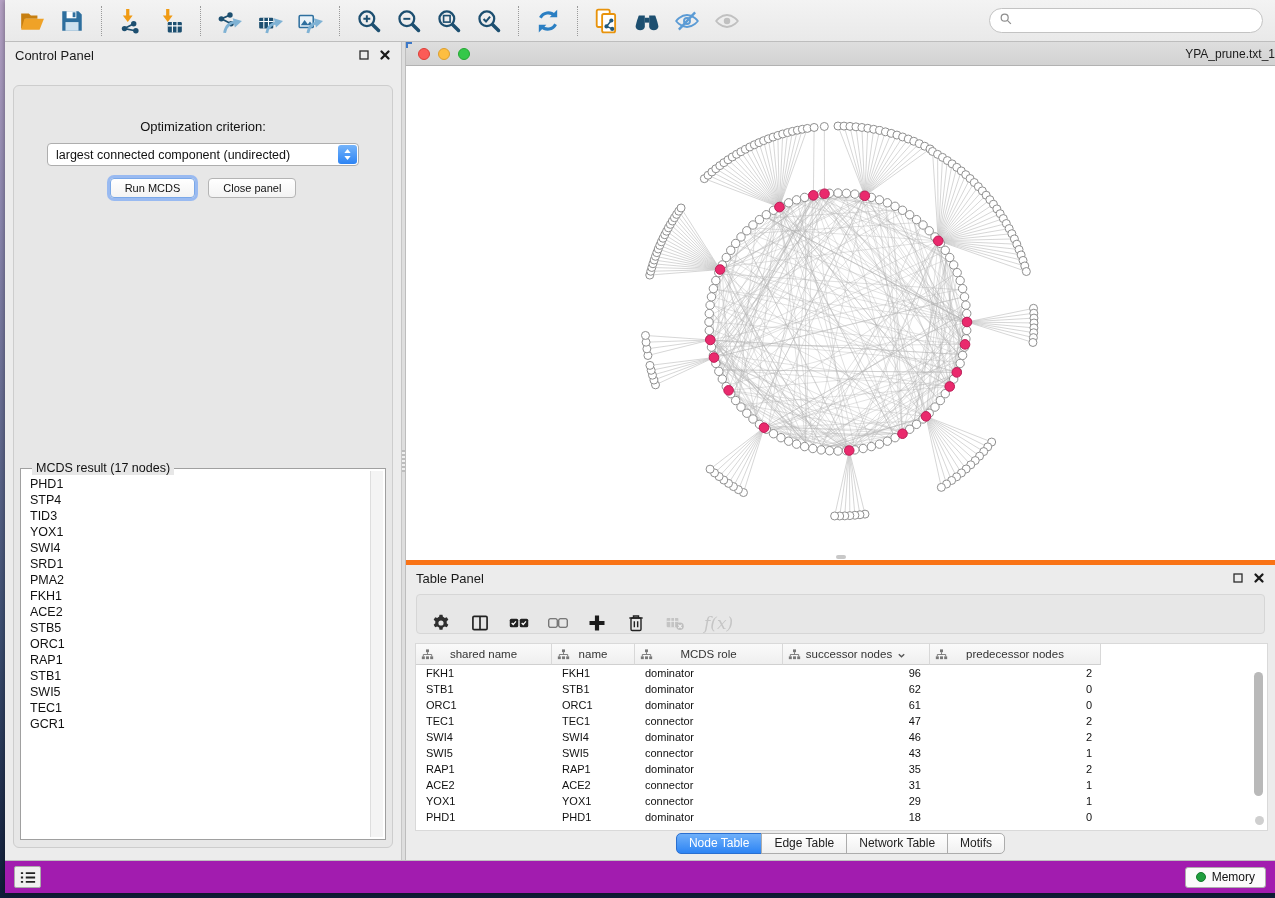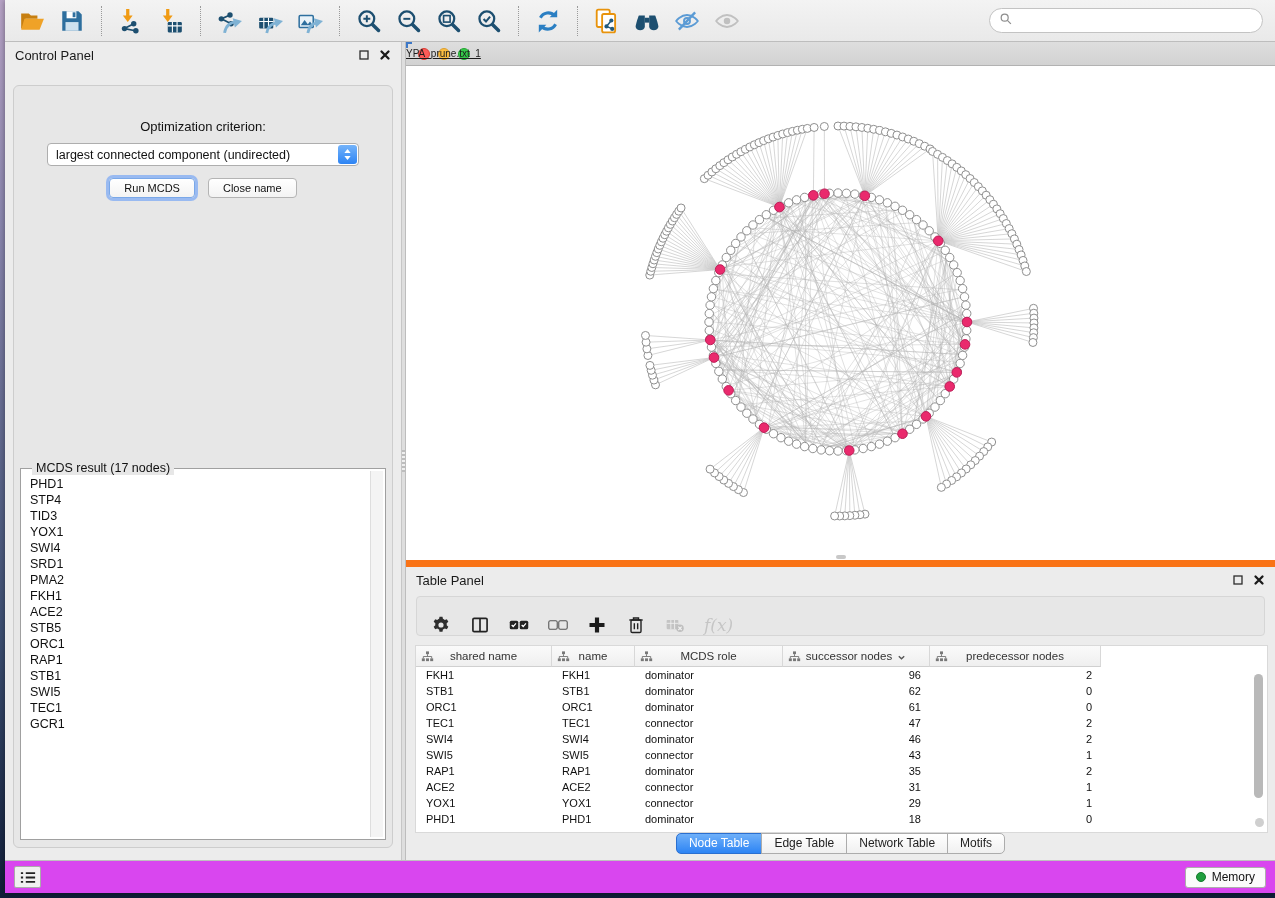--- a/index.html
+++ b/index.html
@@ -55,27 +55,27 @@
   .grip { position:absolute; top:408px; left:0; width:3px; height:22px; background:repeating-linear-gradient(#bdbdbd 0 2px,#efefef 2px 4px); }
 
   
   .right-col { flex:1; display:flex; flex-direction:column; min-width:0; }
   .net-titlebar { height:24px; flex:none; background:linear-gradient(#dedede,#d2d2d2); border-bottom:1px solid #b2b2b2; position:relative; display:flex; align-items:center; padding-left:12px; gap:8px; }
   .corner { position:absolute; left:0; top:0; width:6px; height:6px; border-left:2px solid #3c78c8; border-top:2px solid #3c78c8; }
   .tl { width:12px; height:12px; border-radius:50%; }
   .tl.red { background:#fc5b57; border:1px solid #dd3e36; }
   .tl.yellow { background:#fdbe41; border:1px solid #dd9f2e; }
   .tl.green { background:#35c84a; border:1px solid #24a732; }
-  .net-title { position:absolute; left:0; right:0; text-align:left; font-size:10px; color:#1c1c1c;text-decoration:underline; }
+  .net-title { position:absolute; left:0; right:0; text-align:right; font-size:12px; color:#1c1c1c; }
   .net-canvas { height:494px; flex:none; background:#fff; position:relative; }
   .net-canvas svg { position:absolute; inset:0; }
   .h-grip { position:absolute; bottom:1px; left:50%; width:10px; height:4px; margin-left:-5px; background:#c8c8c8; border-radius:2px; }
 
   
-  .table-panel { flex:1; background:#ececec; border-top:7px solid #f97316; position:relative; }
+  .table-panel { flex:1; background:#ececec; border-top:5px solid #f97316; position:relative; }
   .tp-toolbar { margin:3px 10px 0; height:40px; background:#e7e7e7; border:1px solid #d6d6d6; border-radius:4px; display:flex; align-items:flex-end; gap:19px; padding-left:14px; }
   .tpicon { display:inline-flex; align-items:center; }
   .tpicon svg { width:20px; height:20px; }
   .fx { font-family:"DejaVu Serif",serif; font-style:italic; font-size:17px; color:#9e9e9e; }
 
   .table-wrap { position:absolute; left:9px; right:7px; top:78px; height:188px; background:#fff; border:1px solid #d9d9d9; }
   .thead { display:flex; height:21px; }
   .hcell { position:relative; flex:none; background:linear-gradient(#fafafa,#efefef); border-right:1px solid #d8d8d8; border-bottom:1px solid #d0d0d0; display:flex; align-items:center; justify-content:center; font-size:11.5px; color:#333; gap:5px; }
   .hcell .hic { position:absolute; left:5px; top:4px; width:13px; height:13px; }
   .hic svg { width:13px; height:13px; }
@@ -87,21 +87,21 @@
   .tscroll { position:absolute; right:4px; top:28px; width:9px; height:124px; background:#b9b9b9; border-radius:4.5px; }
   .tknob { position:absolute; right:3px; bottom:5px; width:9px; height:9px; border-radius:50%; background:#cfcfcf; }
 
   .table-tabs-row { position:absolute; left:0; right:0; bottom:3px; height:28px; display:flex; justify-content:center; align-items:center; }
   .seg2 { background:linear-gradient(#ffffff,#f0f0f0); border:1px solid #acacac; margin-left:-1px; padding:2px 12px 3px; font-size:12px; color:#222; }
   .seg2:first-child { border-radius:5px 0 0 5px; margin-left:0; }
   .seg2:last-child { border-radius:0 5px 5px 0; }
   .seg2.sel { background:linear-gradient(#6fb0f9,#2d84f4); border-color:#2a6fd0; color:#fff; }
 
   
-  .status-bar { height:33px; flex:none; border-top:1px solid #bfbfbf; background:#d946ef; display:flex; align-items:center; justify-content:space-between; padding:0 9px; }
+  .status-bar { height:33px; flex:none; border-top:1px solid #bfbfbf; background:#a21caf; display:flex; align-items:center; justify-content:space-between; padding:0 9px; }
   .list-btn { width:27px; height:22px; border:1px solid #ababab; background:#f0f0f0; border-radius:2px; display:flex; align-items:center; justify-content:center; }
   .list-btn svg { width:16px; height:13px; }
   .mem-btn { border:1px solid #adadad; background:#fbfbfb; border-radius:3px; padding:2px 10px 3px; font-size:12px; color:#111; display:flex; align-items:center; gap:6px; }
   .dot { width:10px; height:10px; border-radius:50%; background:#1f9e3d; border:1px solid #157a2c; }
 </style>
 </head>
 <body>
 
 <div class="app">
 
@@ -265,21 +265,21 @@
           <span class="combo-text">largest connected component (undirected)</span>
           <span class="combo-btn">
               <svg viewBox="0 0 10 16">
                 <path d="M1.5 6.2L5 2l3.5 4.2z" fill="#fff"></path>
                 <path d="M1.5 9.8L5 14l3.5-4.2z" fill="#fff"></path>
               </svg>
             </span>
         </div>
         <div class="btn-row">
           <span class="btn focus">Run MCDS</span>
-          <span class="btn">Close name</span>
+          <span class="btn">Close panel</span>
         </div>
         <div class="group-box">
           <span class="legend">MCDS result (17 nodes)</span>
           <div class="list">
               <div>PHD1</div>
               <div>STP4</div>
               <div>TID3</div>
               <div>YOX1</div>
               <div>SWI4</div>
               <div>SRD1</div>

